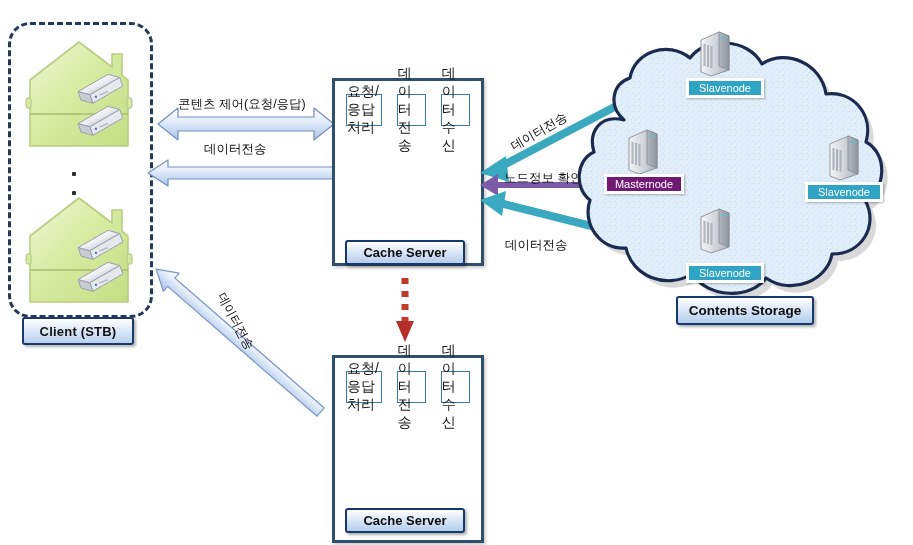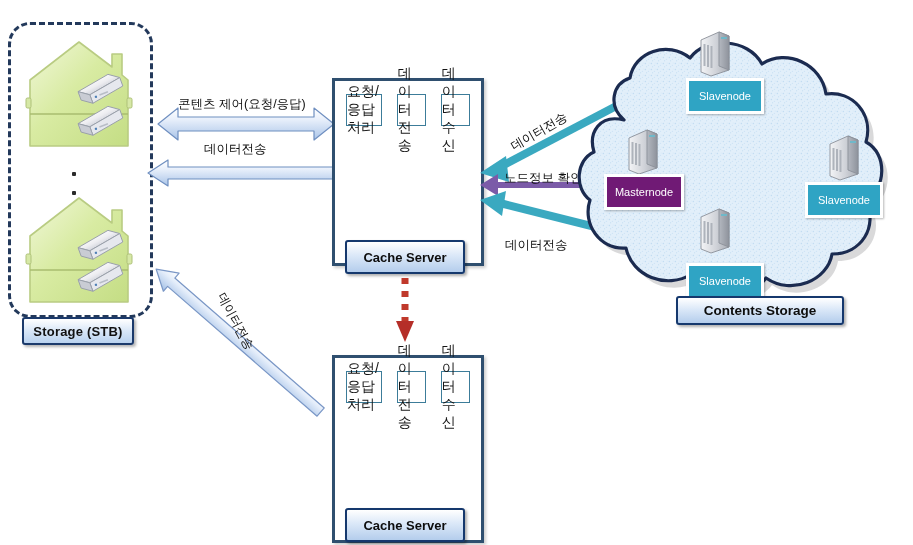--- a/index.html
+++ b/index.html
@@ -66,47 +66,47 @@
   }
   .cache-row {
     height: 32px;
     border: 1px solid #3c7c99;
     background: #ffffff;
     display: flex; align-items: center; justify-content: center;
     font-size: 14px; color: #141414;
     box-sizing: border-box;
   }
   .cache-label {
-    width: 120px; height: 34px;
+    width: 120px; height: 25px;
     border: 2px solid #15386d;
     border-radius: 3px;
     background: linear-gradient(to bottom, #ffffff 0%, #dbe8f8 45%, #b4cdec 100%);
     box-shadow: 2px 2px 3px rgba(0,0,0,0.32);
     display: flex; align-items: center; justify-content: center;
     font-size: 13px; font-weight: bold; color: #0d0d0d;
     box-sizing: border-box;
   }
 
   
   .cloud-wrap { left: 560px; top: 2px; width: 353px; height: 330px; }
   .cloud-label {
     left: 676px; top: 296px;
-    width: 168px; height: 29px;
+    width: 138px; height: 29px;
     border: 2px solid #15386d;
     border-radius: 3px;
     background: linear-gradient(to bottom, #ffffff 0%, #dbe8f8 45%, #b4cdec 100%);
     box-shadow: 2px 2px 3px rgba(0,0,0,0.32);
     display: flex; align-items: center; justify-content: center;
     font-size: 13.5px; font-weight: bold; color: #0d0d0d;
     box-sizing: border-box;
   }
 
   
   .node-chip {
-    height: 36px;
+    height: 20px;
     border: 3px solid #ffffff;
     box-shadow: 1px 1px 2px rgba(0,0,0,0.28);
     display: flex; align-items: center; justify-content: center;
     font-size: 11px; color: #ffffff;
     box-sizing: border-box;
     padding: 0 12px;
     white-space: nowrap;
   }
   .chip-slave { background: #2fa4c4; }
   .chip-master { background: #701a75; }
@@ -224,21 +224,21 @@
       <g transform="translate(52,84) rotate(-20)">
         <path d="M0 6 L34 0 L44 7 L10 13 Z" fill="url(#gStb)" stroke="#9aa0ab" stroke-width="0.9"></path>
         <path d="M10 13 L44 7 L44 16 L10 22 Z" fill="#e6e8ee" stroke="#9aa0ab" stroke-width="0.9"></path>
         <path d="M0 6 L10 13 L10 22 L0 15 Z" fill="#c9ccd4" stroke="#9aa0ab" stroke-width="0.9"></path>
         <circle cx="15" cy="17" r="1.2" fill="#4d7fb5"></circle>
         <rect x="19" y="15.6" width="9" height="1.6" fill="#b8bdc6"></rect>
       </g>
     </svg>
   </div>
 
-  <div class="abs client-label">Storage (STB)</div>
+  <div class="abs client-label">Client (STB)</div>
 
   <svg class="abs" style="left:156px; top:104px;" width="180" height="40">
     <path d="M2 20 L22 4 L22 13 L158 13 L158 4 L178 20 L158 36 L158 27 L22 27 L22 36 Z" fill="url(#gArrow)" stroke="#6f8fc0" stroke-width="1.2" stroke-linejoin="round"></path>
   </svg>
   <div class="abs arrow-text" style="left:178px; top:96px;">콘텐츠 제어(요청/응답)</div>
 
   <svg class="abs" style="left:146px; top:158px;" width="190" height="30">
     <path d="M2 15 L22 2 L22 9 L188 9 L188 21 L22 21 L22 28 Z" fill="url(#gArrow)" stroke="#6f8fc0" stroke-width="1.2" stroke-linejoin="round"></path>
   </svg>
   <div class="abs arrow-text" style="left:204px; top:141px;">데이터전송</div>

